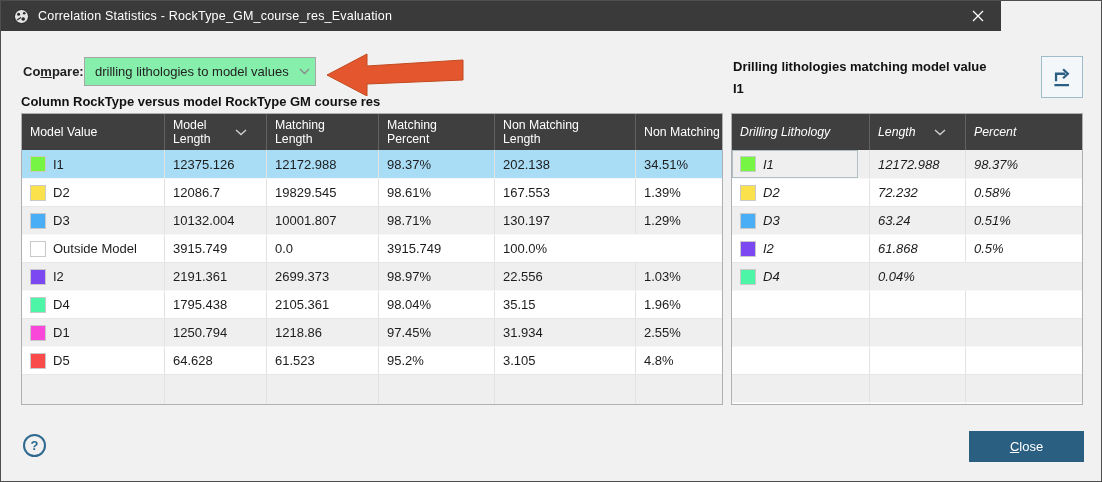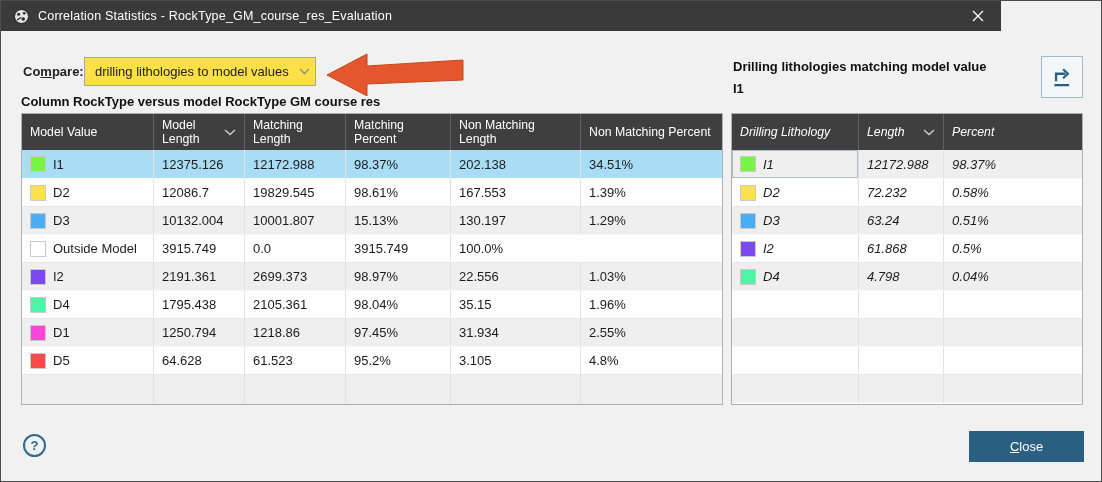--- a/index.html
+++ b/index.html
@@ -21,41 +21,41 @@
   .title-text { margin-left:8px; color:#ffffff; font-size:12.5px; letter-spacing:.2px; }
   .close-x {
     position:absolute; right:0; top:0; width:46px; height:30px;
     display:flex; align-items:center; justify-content:center; cursor:pointer;
   }
   
   .compare-label { position:absolute; left:22px; top:63px; font-size:13px; font-weight:600; color:#222; }
   .mn { text-decoration:underline; }
   .combo {
     position:absolute; left:83px; top:56px; width:232px; height:29px;
-    background:#fde047; border:1px solid #a6a6a6; display:flex; align-items:center; cursor:pointer;
+    background:#86efac; border:1px solid #a6a6a6; display:flex; align-items:center; cursor:pointer;
   }
   .combo-text { padding-left:10px; font-size:13px; color:#222; flex:1; white-space:nowrap; overflow:hidden; }
   .combo-arrow { width:22px; display:flex; justify-content:center; }
   .annot-arrow { position:absolute; left:324px; top:51px; }
   
   .left-heading  { position:absolute; left:20px;  top:93px; font-size:13px; font-weight:700; color:#111; }
   .right-heading { position:absolute; left:732px; top:58px; font-size:13px; font-weight:700; color:#111; width:290px; }
   .right-heading-value { position:absolute; left:732px; top:80px; font-size:13px; font-weight:700; color:#111; }
   .export-btn {
     position:absolute; left:1040px; top:55px; width:42px; height:42px;
     background:#f3f7fa; border:1px solid #9fbccb; display:flex; align-items:center; justify-content:center; cursor:pointer;
   }
   
   .table {
     position:absolute; top:112px; background:#ffffff;
     border:1px solid #b0b0b0; overflow:hidden;
   }
   .left-table  { left:20px;  width:702px; height:292px; }
   .right-table { left:730px; width:352px; height:292px;font-style:italic; }
-  .trow { display:grid; }
+  .trow { display:grid;gap:11px; }
   .left-table  .trow { grid-template-columns:131px 91px 101px 105px 130px 144px; }
   .right-table .trow { grid-template-columns:126px 85px 141px; }
   .thead { height:36px; background:#3f3f3f; }
   .hcell {
     display:flex; align-items:center; padding:0 8px; color:#ffffff;
     font-size:12.3px; line-height:1.18; cursor:pointer;
   }
   .hcell + .hcell { border-left:1px solid #616161; }
   .hcell .sort-ic { margin-left:auto; display:inline-flex; }
   .tbody-row { height:28px; }
@@ -174,21 +174,21 @@
         <div class="cell">167.553</div>
         <div class="cell">1.39%</div>
       </div>
       <div class="trow tbody-row gray">
         <div class="cell">
           <span class="swatch" style="background: rgb(73, 174, 245);"></span>
           <span>D3</span>
         </div>
         <div class="cell">10132.004</div>
         <div class="cell">10001.807</div>
-        <div class="cell">15.13%</div>
+        <div class="cell">98.71%</div>
         <div class="cell">130.197</div>
         <div class="cell">1.29%</div>
       </div>
       <div class="trow tbody-row white">
         <div class="cell">
           <span class="swatch" style="background: rgb(255, 255, 255);"></span>
           <span>Outside Model</span>
         </div>
         <div class="cell">3915.749</div>
         <div class="cell">0.0</div>
@@ -305,21 +305,20 @@
           <span>I2</span>
         </div>
         <div class="cell">61.868</div>
         <div class="cell">0.5%</div>
       </div>
       <div class="trow tbody-row gray">
         <div class="cell">
           <span class="swatch" style="background: rgb(77, 245, 166);"></span>
           <span>D4</span>
         </div>
-        <div class="cell">4.798</div>
         <div class="cell">0.04%</div>
       </div>
       <div class="trow tbody-row white">
         <div class="cell"></div>
         <div class="cell"></div>
         <div class="cell"></div>
       </div>
       <div class="trow tbody-row gray">
         <div class="cell"></div>
         <div class="cell"></div>

